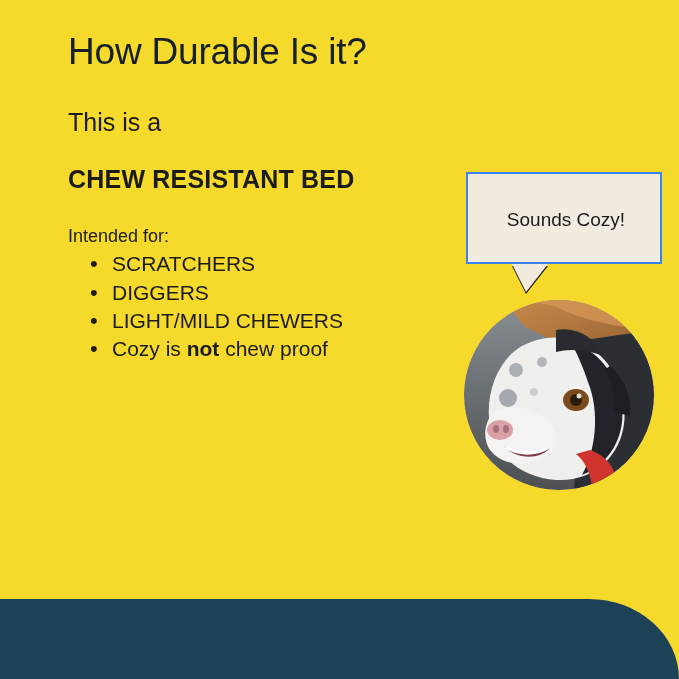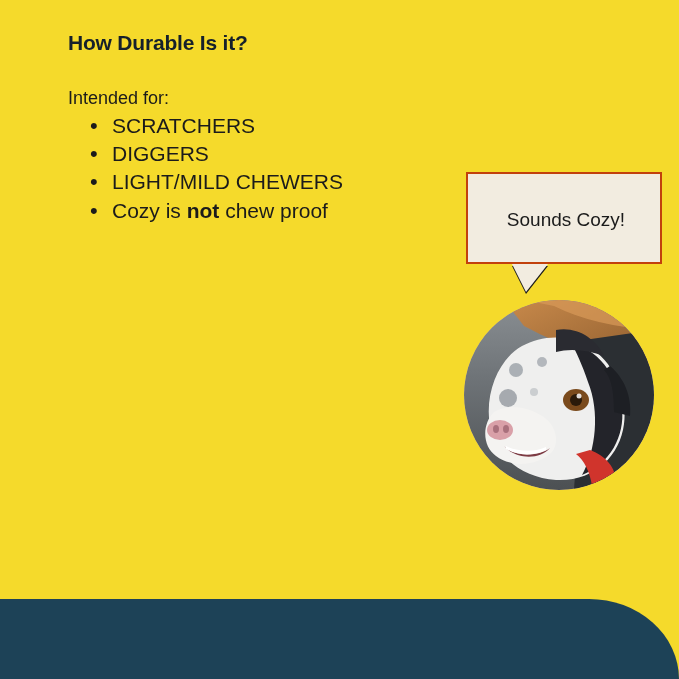--- a/index.html
+++ b/index.html
@@ -35,22 +35,22 @@
   
   #text-col {
     position: absolute;
     left: 68px;
     top: 30px;
     width: 420px;
     color: #1b1b1b;
   }
 
   #headline {
-    font-size: 21px;
-    font-weight: bold;
+    font-size: 37px;
+    font-weight: normal;
     letter-spacing: -0.2px;
     line-height: 1.2;
     margin: 0 0 32px 0;
     color: #15202b;
   }
 
   .para {
     font-size: 25px;
     line-height: 1.28;
     margin: 0;
@@ -105,21 +105,21 @@
   }
 
   
   #bubble {
     position: absolute;
     left: 466px;
     top: 172px;
     width: 196px;
     height: 92px;
     background: #f2ece0;
-    border: 2px solid #c2410c;
+    border: 2px solid #3b82f6;
     box-sizing: border-box;
   }
   #bubble-text {
     position: absolute;
     left: 0;
     top: 0;
     width: 196px;
     height: 92px;
     display: flex;
     align-items: center;
@@ -171,20 +171,24 @@
 <body>
 
 <div id="card">
 
   <div id="bottom-band"></div>
 
   <div id="text-col">
 
     <h1 id="headline">How Durable Is it?</h1>
 
+    <div class="intro-block">
+      <p class="para">This is a</p>
+      <p class="intro-line2">CHEW RESISTANT BED</p>
+    </div>
 
     <p id="intended-label">Intended for:</p>
 
     <ul class="bullets">
       <li>SCRATCHERS</li>
       <li>DIGGERS</li>
       <li>LIGHT/MILD CHEWERS</li>
       <li><span>Cozy is </span><span class="u">not</span><span> chew proof</span></li>
     </ul>
 

